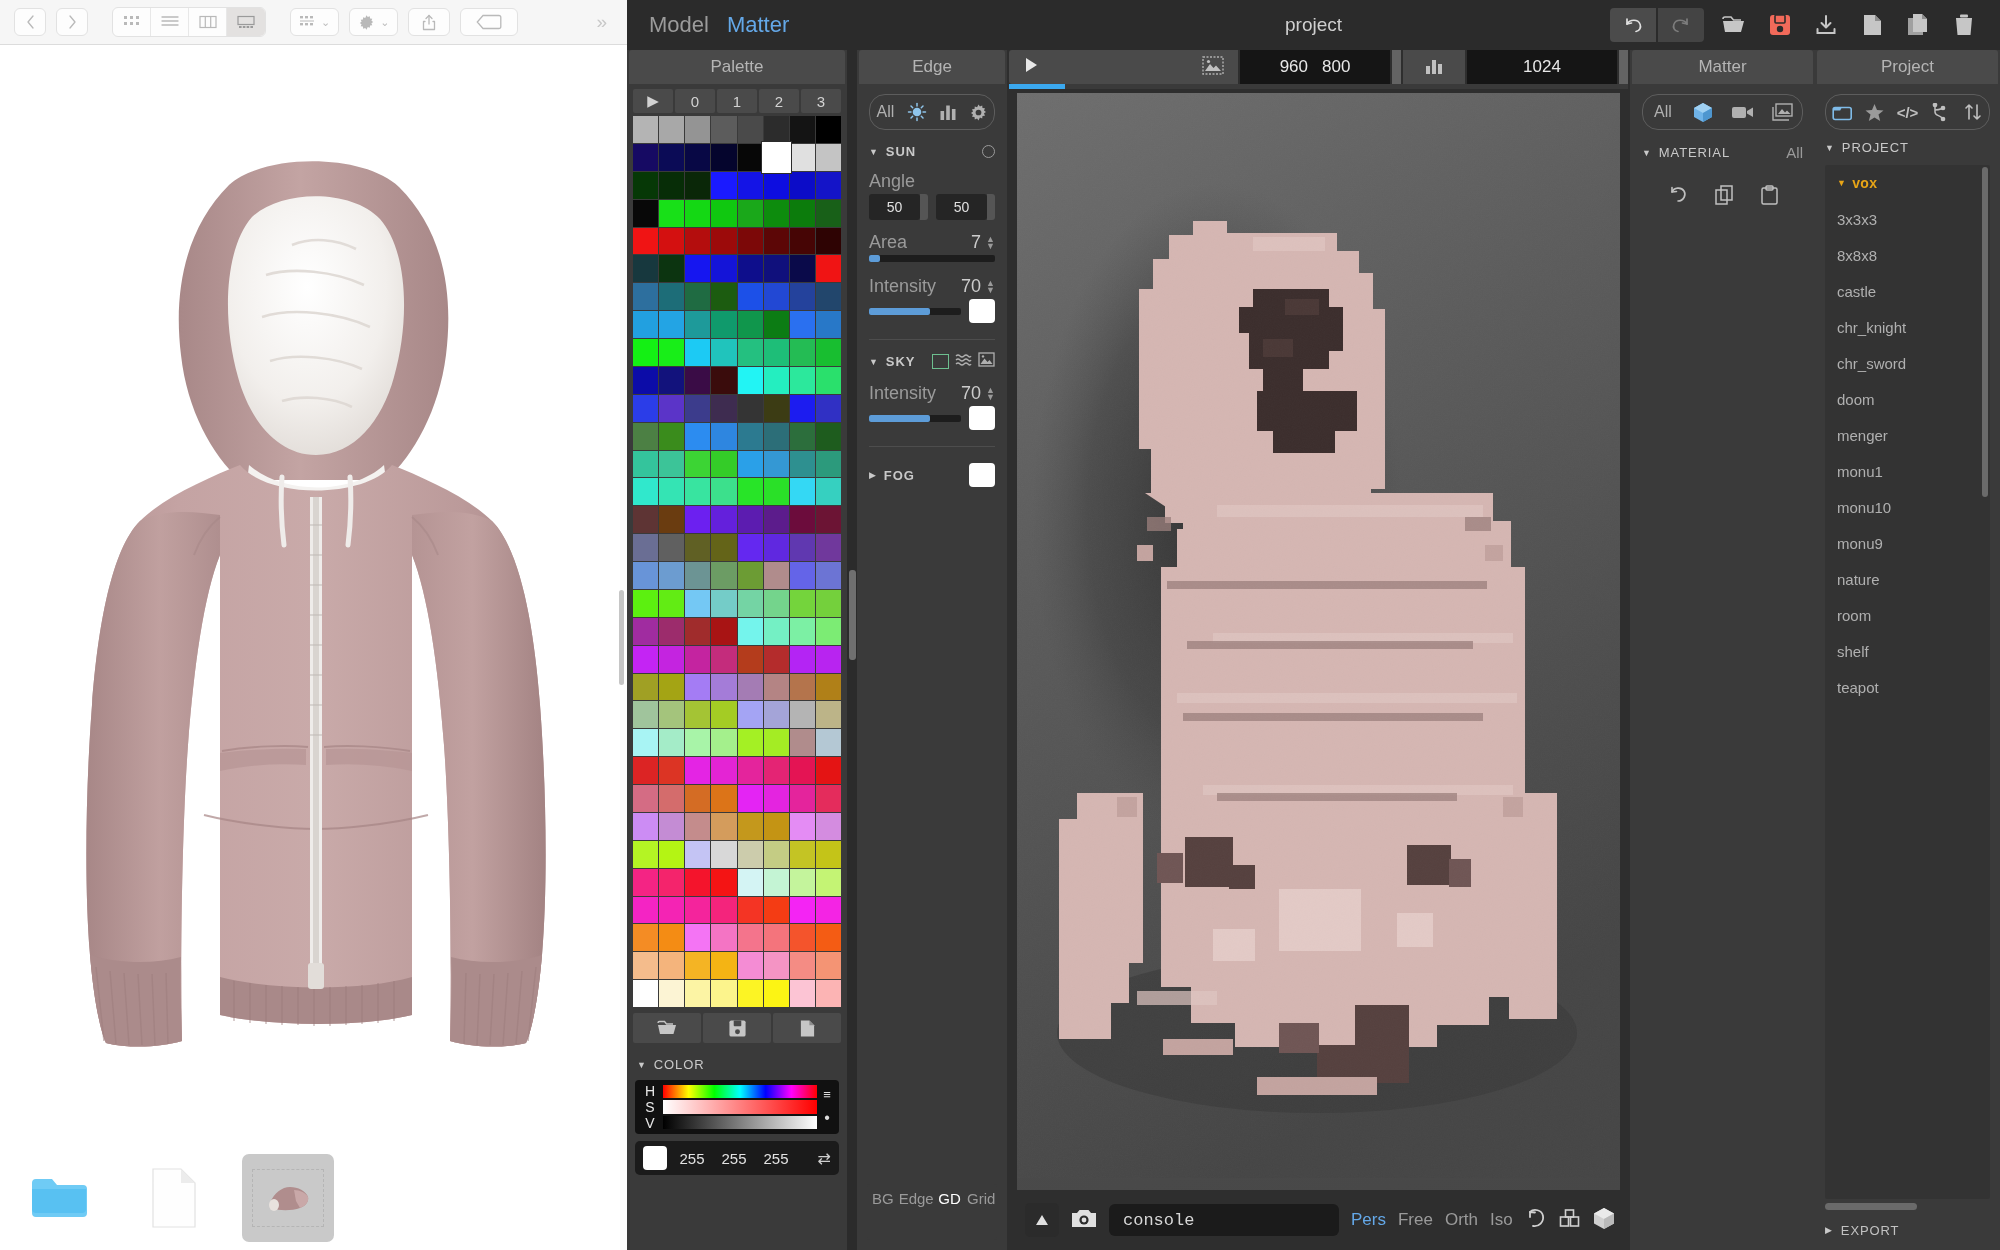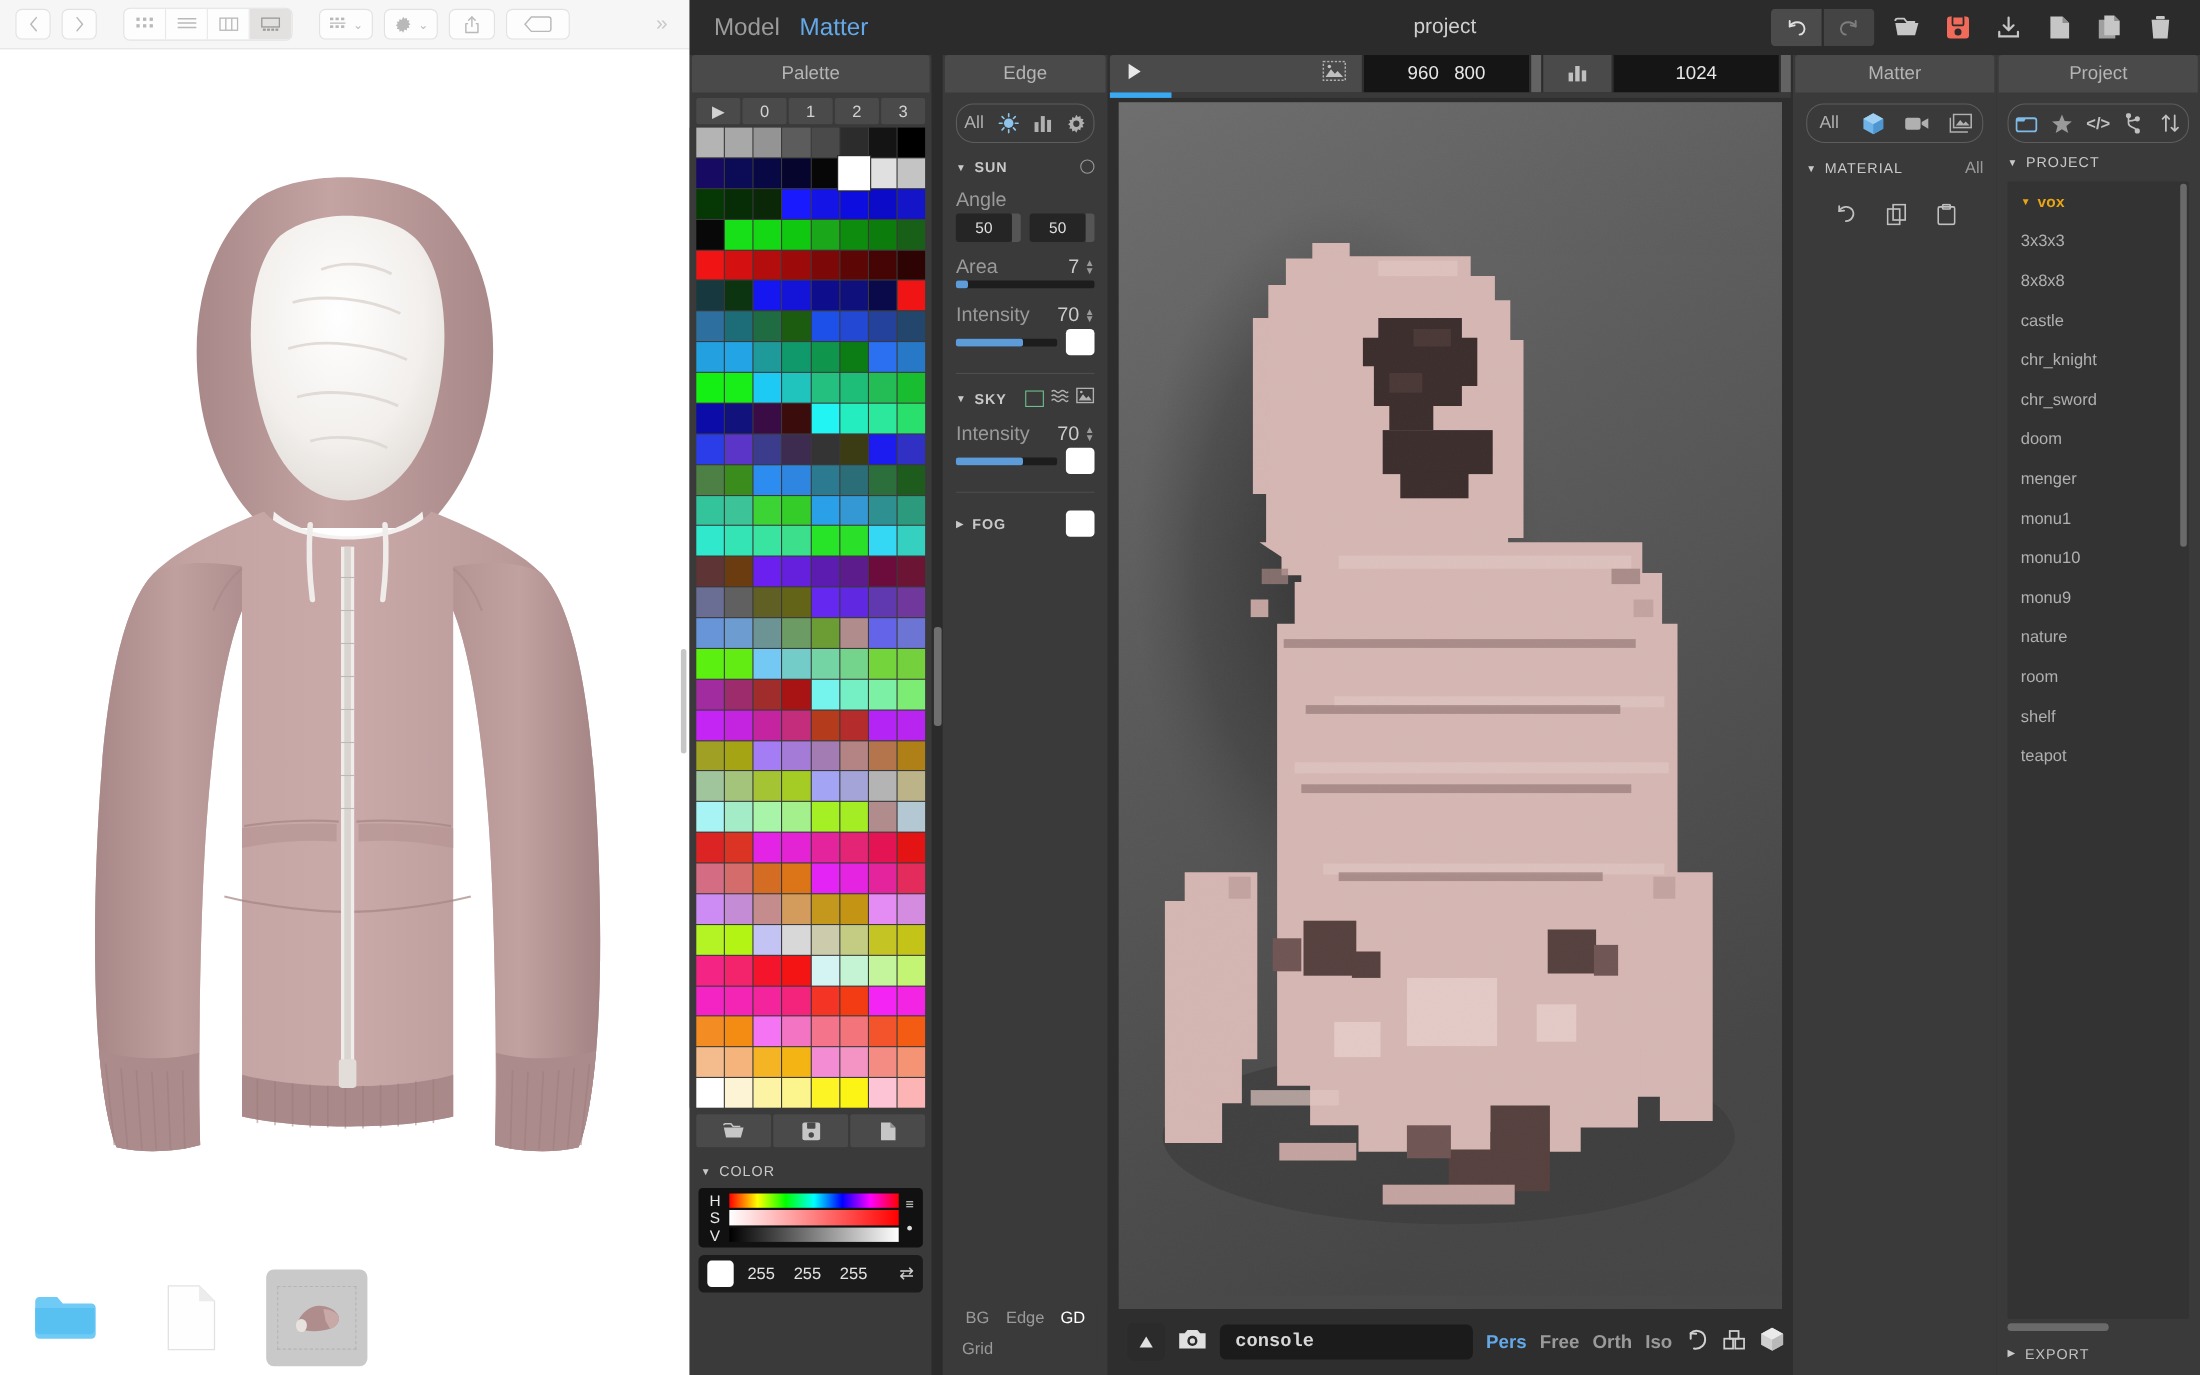--- a/index.html
+++ b/index.html
@@ -166,24 +166,24 @@
   #vt-res { width:150px; background:#151515; height:100%; display:flex; align-items:center; justify-content:center; gap:14px; font-size:17px; color:#e8e8e8; }
   #vt-chart { width:62px; background:#4a4a4a; height:100%; display:flex; align-items:center; justify-content:center; }
   #vt-samp { width:150px; background:#151515; height:100%; display:flex; align-items:center; justify-content:center; font-size:17px; color:#e8e8e8; }
   #vt-grip { width:9px; background:#636363; height:100%; }
   #progress { height:5px; background:#3a3a3a; margin:0 2px; position:relative; }
   #progress .pf { position:absolute; left:0; top:0; bottom:0; width:60px; background:#3ba9f0; }
   #canvas-wrap { flex:1; margin:4px 2px 0 2px; position:relative; background:#2e2e2e; display:flex; justify-content:center; }
   #render-canvas { width:603px; height:100%; position:relative; overflow:hidden;
      background:linear-gradient(170deg,#6a6a6a 0%,#5e5e5e 35%,#4f4f4f 70%,#474747 100%); }
   #view-bottom { height:60px; display:flex; align-items:center; padding:0 2px; gap:2px; }
-  #bg-grid { width:110px; height:56px; background:#3a3a3a; display:grid; grid-template-columns:1fr 1fr 1fr; grid-template-rows:1fr 1fr; border-radius:3px; }
+  #bg-grid { width:110px; height:56px; background:#3a3a3a; display:grid; grid-template-columns:1fr 1fr 1fr 1fr; grid-template-rows:1fr 1fr; border-radius:3px; }
   #bg-grid div { display:flex; align-items:center; justify-content:center; font-size:15px; color:#9a9a9a; }
   #bg-grid div.on { color:#ffffff; font-weight:normal; }
-  #vb-right { flex:1; display:flex; align-items:center; gap:12px; padding-left:16px;font-weight:bold; }
+  #vb-right { flex:1; display:flex; align-items:center; gap:12px; padding-left:16px; }
   .sq-btn { width:34px; height:34px; background:#2b2b2b; border-radius:5px; display:flex; align-items:center; justify-content:center; }
   #console-box { width:230px; height:32px; background:#1b1b1b; border-radius:6px; display:flex; align-items:center; padding-left:14px; font-size:17px; color:#d8d8d8; font-family:"Liberation Mono", monospace; }
   .camlbl { font-size:17px; color:#9a9a9a; }
   .camlbl.on { color:#64a8e8; }
 
   
   #matter-col { width:185px; background:#3a3a3a; display:flex; flex-direction:column; flex:0 0 185px; }
   #mat-grid { margin:0 12px; border:1px solid #5d5d5d; border-radius:8px; display:grid; grid-template-columns:1fr 1fr; }
   #mat-grid div { height:32px; display:flex; align-items:center; justify-content:center; font-size:15px; color:#8f8f8f; }
   #mat-grid div.on { color:#ffffff; font-weight:bold; }

